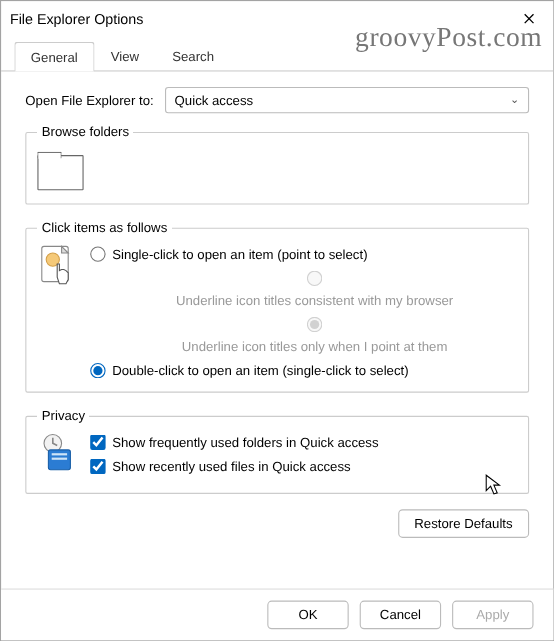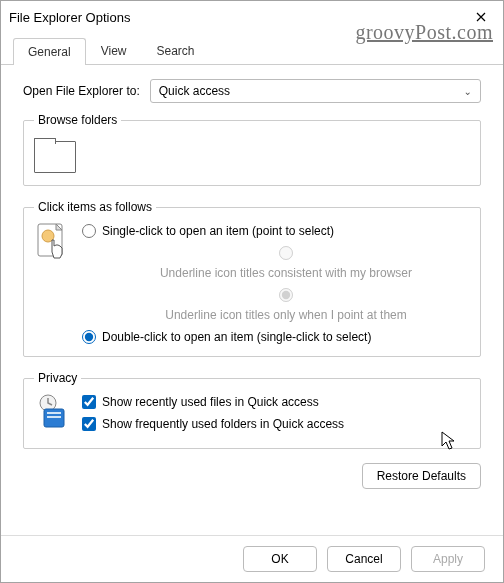--- a/index.html
+++ b/index.html
@@ -2,21 +2,21 @@
 <html><head>
 <meta charset="utf-8">
 <style>
 * { box-sizing: border-box; font-family: 'Segoe UI', Tahoma, sans-serif; }
 body { margin: 0; background: #fff; width: 504px; height: 583px; overflow: hidden; position: relative; }
 .window { border: 1px solid #a3a3a3; width: 504px; height: 583px; background: #fff; position: relative; }
 .titlebar { height: 32px; display: flex; align-items: center; padding: 0 8px; font-size: 13px; }
 .titlebar .title { flex: 1; }
 .close { width: 44px; height: 32px; display: flex; align-items: center; justify-content: center; margin-right: -8px; }
 .close svg { width: 10px; height: 10px; }
-.watermark { position: absolute; top: 20px; right: 10px; font-size: 20px; color: #777; font-family: Georgia, serif; letter-spacing: 0.5px; pointer-events: none; text-decoration: underline; }
+.watermark { position: absolute; top: 20px; right: 10px; font-size: 25px; color: #777; font-family: Georgia, serif; letter-spacing: 0.5px; pointer-events: none; }
 .tabs { display: flex; padding: 4px 12px 0 12px; border-bottom: 1px solid #ccc; font-size: 12px; }
 .tab { padding: 6px 14px; border: 1px solid transparent; border-bottom: none; cursor: pointer; color: #333; }
 .tab.active { border-color: #ccc; background: #fff; border-radius: 3px 3px 0 0; position: relative; top: 1px; }
 .content { padding: 14px 22px 10px 22px; font-size: 12px; color: #000; }
 .row-open { display: flex; align-items: center; gap: 10px; margin-bottom: 10px; }
 .row-open label { white-space: nowrap; }
 .select { flex: 1; height: 24px; border: 1px solid #bbb; border-radius: 3px; padding: 0 8px; display: flex; align-items: center; justify-content: space-between; background: #fff; font-size: 12px; }
 .chev { font-size: 10px; color: #555; }
 fieldset { border: 1px solid #ccc; border-radius: 2px; margin: 0 0 14px 0; padding: 8px 10px 12px 10px; }
 legend { font-size: 12px; padding: 0 4px; }
@@ -120,25 +120,25 @@
             <circle cx="14" cy="10" r="8" fill="#f2f2f2" stroke="#888"></circle>
             <path d="M14 5 L14 10 L18 12" stroke="#888" stroke-width="1.5" fill="none"></path>
             <rect x="10" y="16" width="20" height="18" rx="2" fill="#2b7cd3" stroke="#1a5fa8"></rect>
             <rect x="13" y="19" width="14" height="2" fill="#cfe4f7"></rect>
             <rect x="13" y="23" width="14" height="2" fill="#cfe4f7"></rect>
           </svg>
         </div>
         <div class="fs-opts">
           <label class="check-row">
             <input type="checkbox" checked="" style="">
-            <span>Show recently used files in Quick access</span>
+            <span>Show frequently used folders in Quick access</span>
           </label>
           <label class="check-row">
             <input type="checkbox" checked="" style="">
-            <span>Show frequently used folders in Quick access</span>
+            <span>Show recently used files in Quick access</span>
           </label>
         </div>
       </div>
     </fieldset>
 
     <div class="restore-row">
       <button class="btn">Restore Defaults</button>
     </div>
 
   </div>

